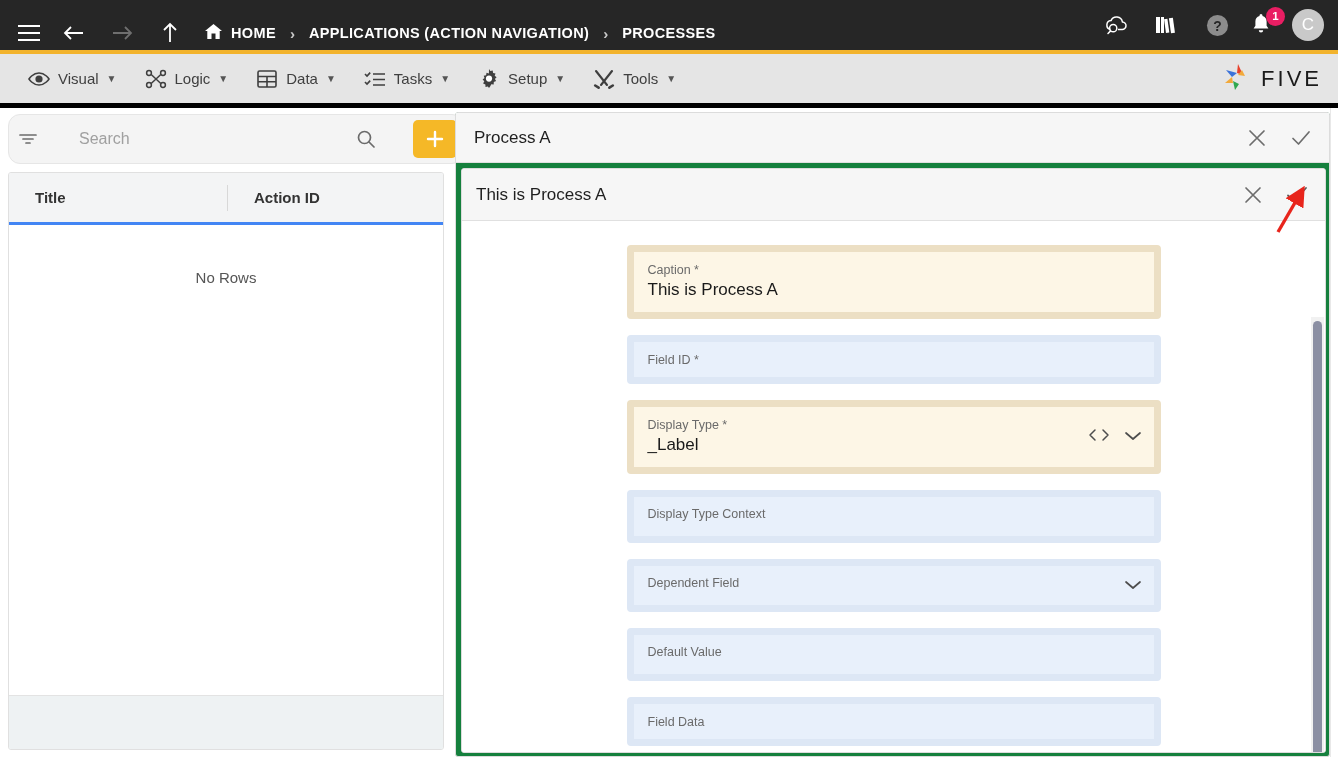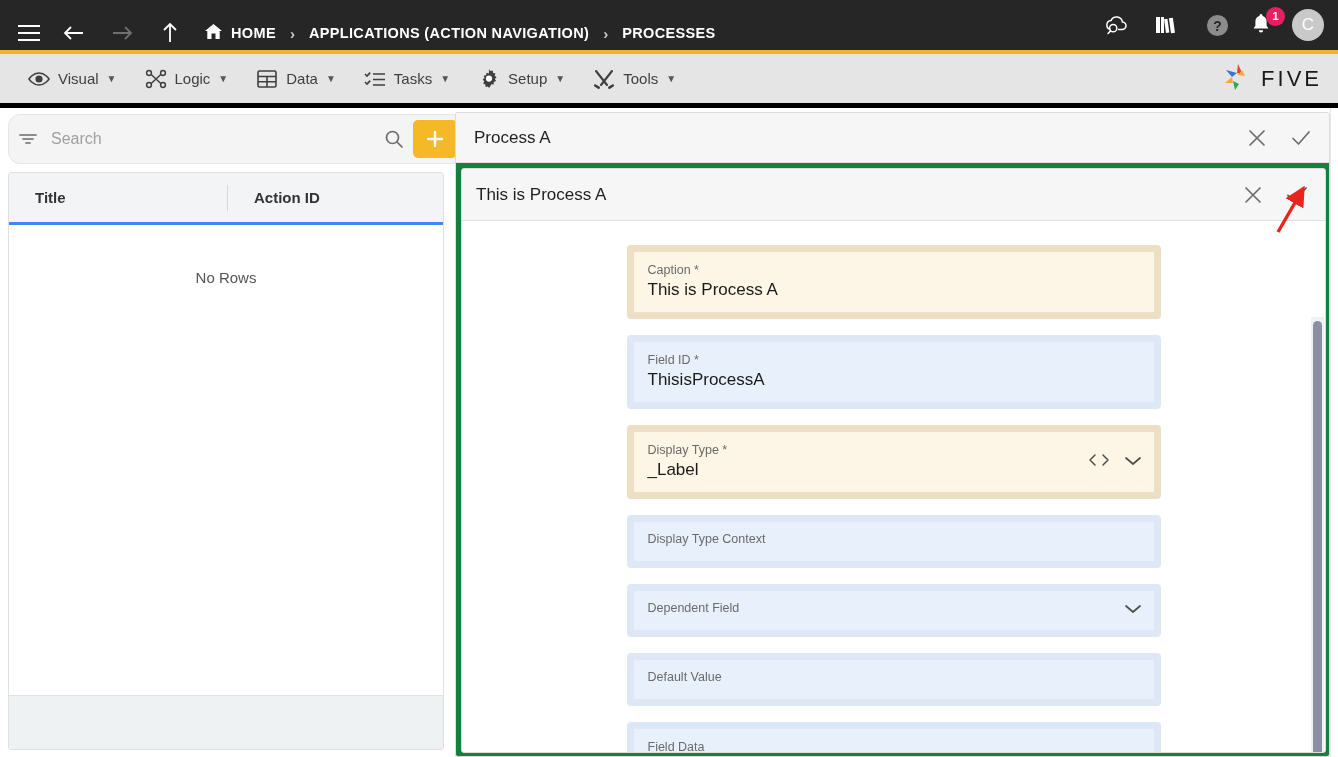--- a/index.html
+++ b/index.html
@@ -64,21 +64,21 @@
     position:absolute; right:16px; top:50%; transform:translateY(-50%);
     display:flex; align-items:center; gap:7px;
   }
   .logo-text { font-size:22px; letter-spacing:3px; color:#1a1a1a; font-weight:400; }
 
   
   .left-panel { position:absolute; left:0; top:108px; width:452px; height:649px; background:#fff; }
   .searchbar {
     position:absolute; left:8px; top:6px; width:456px; height:50px;
     background:#F4F4F4; border:1px solid #e6e6e6; border-radius:12px;
-    display:flex; align-items:center; padding:0 6px;
+    display:flex; align-items:center; padding:0 6px;gap:28px;
   }
   .search-input {
     flex:1; border:none; outline:none; background:transparent;
     font-size:16px; color:#333; font-family:"Liberation Sans", sans-serif;
     padding-left:10px;
   }
   .search-input::placeholder { color:#a0a0a0; }
   .filter-ico, .mag-ico { width:26px; color:#6b6b6b; display:flex; align-items:center; justify-content:center; }
   .add-btn {
     width:44px; height:38px; background:#F5B827; border-radius:5px;
@@ -430,21 +430,20 @@
         <div class="form-scroll">
           <div class="form-inner">
 
             <div class="field cream">
               <div class="f-label">Caption *</div>
               <div class="f-value">This is Process A</div>
             </div>
 
             <div class="field blue">
               <div class="f-label">Field ID *</div>
-              <div class="f-value">ThisisProcessA</div>
             </div>
 
             <div class="field cream">
               <div class="f-label">Display Type *</div>
               <div class="f-value">_Label</div>
               <div class="f-right">
                 <span>
                   <svg width="22" height="14" viewBox="0 0 22 14" fill="none" stroke="currentColor" stroke-width="1.5" stroke-linecap="round" stroke-linejoin="round">
                       <path d="M7 2L2 7l5 5M15 2l5 5-5 5"></path>
                     </svg>

